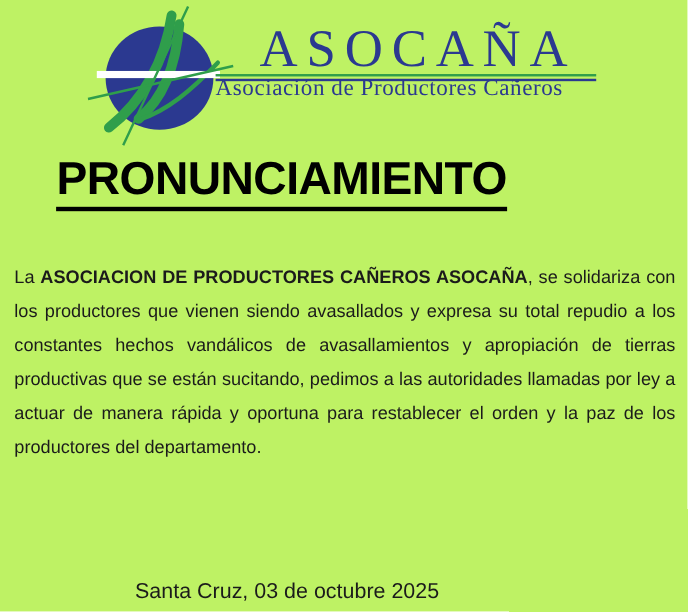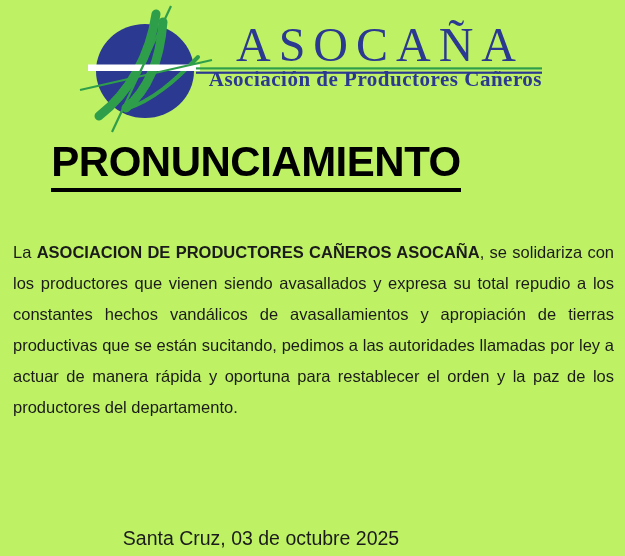--- a/index.html
+++ b/index.html
@@ -15,27 +15,26 @@
   .brand-name{
     position:absolute;left:236px;top:21px;
     font-family:"Liberation Serif", serif;
     font-size:48px;line-height:1;
     letter-spacing:8px;
     color:#2b3990;
     white-space:nowrap;
   }
   .brand-tagline{
     position:absolute;left:196px;top:69px;width:346px;
-    text-align:right;
+    text-align:left;
     font-family:"Liberation Serif", serif;
     font-size:21px;line-height:1;
     letter-spacing:0.5px;
     color:#2b3990;
     white-space:nowrap;
-    font-weight:bold;
   }
   
   .doc-title-wrap{
     position:absolute;left:0;top:141px;width:512px;
     text-align:center;
   }
   .doc-title{
     display:inline-block;
     font-size:42px;line-height:1;
     font-weight:bold;

